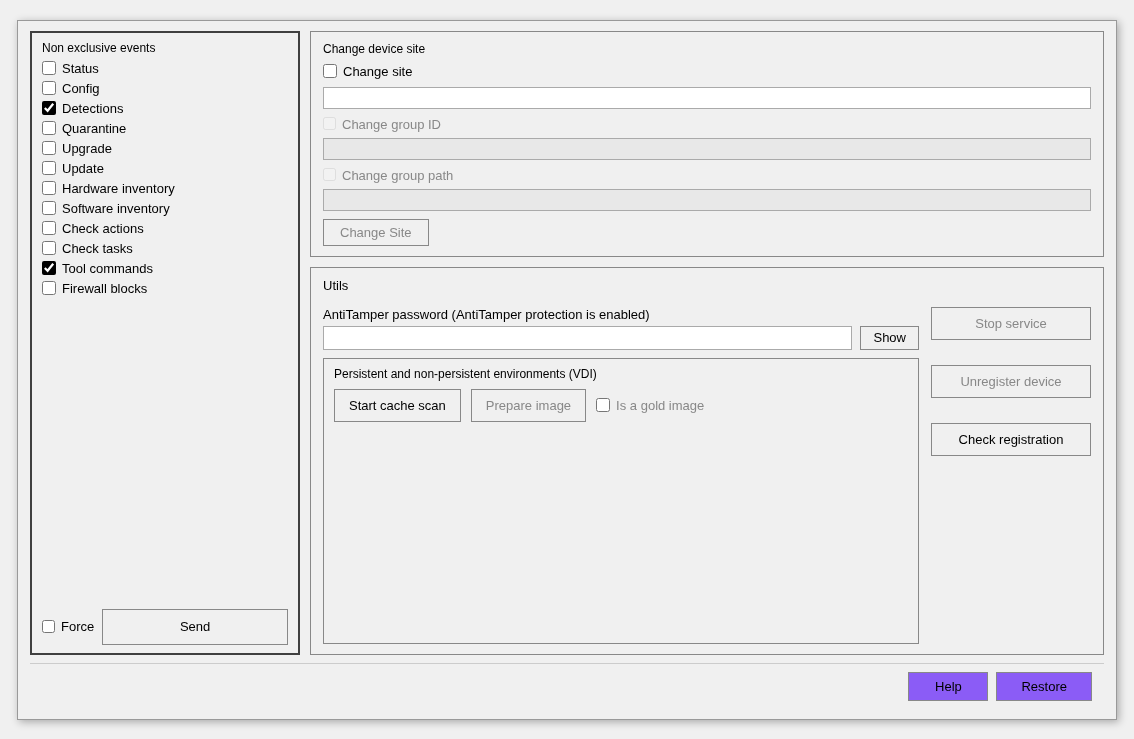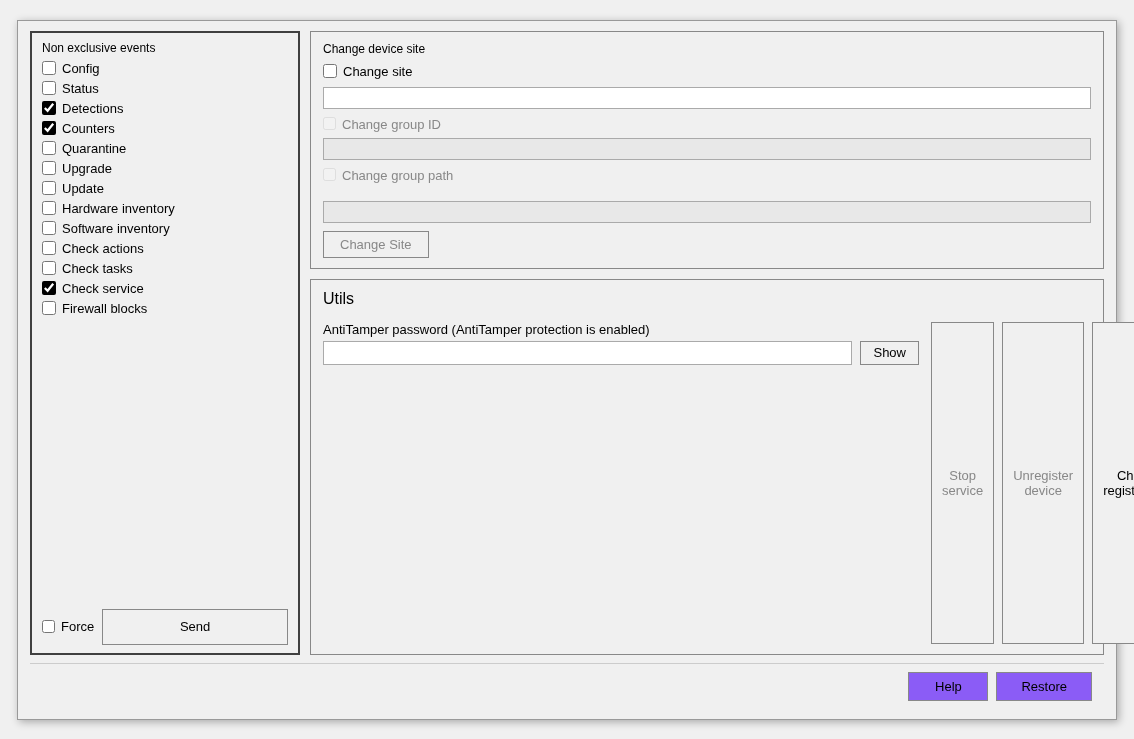--- a/index.html
+++ b/index.html
@@ -189,38 +189,39 @@
     
     .utils-section {
       border: 1px solid #888;
       padding: 10px 12px;
       flex: 1;
       display: flex;
       flex-direction: column;
       gap: 10px;
     }
     .utils-title {
-      font-size: 16px;
+      font-size: 13px;
       margin-bottom: 4px;
     }
     .utils-inner {
       display: flex;
       gap: 12px;
       flex: 1;
     }
     .utils-left {
       flex: 1;
       display: flex;
       flex-direction: column;
       gap: 8px;
     }
     .utils-right {
       width: 160px;
       display: flex;
-      gap: 8px;
+      flex-direction: column;
+      gap: 25px;
     }
     .antitamper-row {
       display: flex;
       flex-direction: column;
       gap: 4px;
     }
     .antitamper-label {
       font-size: 13px;
     }
     .antitamper-input-row {
@@ -312,65 +313,61 @@
   <div class="window-body">
     <div class="main-content">
 
       <div class="left-panel">
         <div class="group-box">
           <div class="group-box-title">Non exclusive events</div>
           <div class="checkbox-list">
 
             <label class="checkbox-item">
               <input type="checkbox" style="">
+              <span>Status</span>
+            </label>
+            <label class="checkbox-item">
+              <input type="checkbox" style="">
               <span>Config</span>
-            </label>
-            <label class="checkbox-item">
-              <input type="checkbox" style="">
-              <span>Status</span>
             </label>
             <label class="checkbox-item">
               <input type="checkbox" checked="" style="">
               <span>Detections</span>
             </label>
             <label class="checkbox-item">
+              <input type="checkbox" style="">
+              <span>Quarantine</span>
+            </label>
+            <label class="checkbox-item">
+              <input type="checkbox" style="">
+              <span>Upgrade</span>
+            </label>
+            <label class="checkbox-item">
+              <input type="checkbox" style="">
+              <span>Update</span>
+            </label>
+            <label class="checkbox-item">
+              <input type="checkbox" style="">
+              <span>Hardware inventory</span>
+            </label>
+            <label class="checkbox-item">
+              <input type="checkbox" style="">
+              <span>Software inventory</span>
+            </label>
+            <label class="checkbox-item">
+              <input type="checkbox" style="">
+              <span>Check actions</span>
+            </label>
+            <label class="checkbox-item">
+              <input type="checkbox" style="">
+              <span>Check tasks</span>
+            </label>
+            <label class="checkbox-item">
               <input type="checkbox" checked="" style="">
-              <span>Counters</span>
-            </label>
-            <label class="checkbox-item">
-              <input type="checkbox" style="">
-              <span>Quarantine</span>
-            </label>
-            <label class="checkbox-item">
-              <input type="checkbox" style="">
-              <span>Upgrade</span>
-            </label>
-            <label class="checkbox-item">
-              <input type="checkbox" style="">
-              <span>Update</span>
-            </label>
-            <label class="checkbox-item">
-              <input type="checkbox" style="">
-              <span>Hardware inventory</span>
-            </label>
-            <label class="checkbox-item">
-              <input type="checkbox" style="">
-              <span>Software inventory</span>
-            </label>
-            <label class="checkbox-item">
-              <input type="checkbox" style="">
-              <span>Check actions</span>
-            </label>
-            <label class="checkbox-item">
-              <input type="checkbox" style="">
-              <span>Check tasks</span>
-            </label>
-            <label class="checkbox-item">
-              <input type="checkbox" checked="" style="">
-              <span>Check service</span>
+              <span>Tool commands</span>
             </label>
             <label class="checkbox-item">
               <input type="checkbox" style="">
               <span>Firewall blocks</span>
             </label>
           </div>
 
           <div class="bottom-controls">
             <label class="force-check">
               <input type="checkbox" style="">
@@ -399,21 +396,21 @@
           <div style="margin-bottom:6px;">
             <label class="checkbox-label">
               <input type="checkbox" disabled="" style="">
               <span>Change group ID</span>
             </label>
           </div>
           <div class="input-row">
             <input type="text" disabled="" class="text-input" style="width: 100%;">
           </div>
 
-          <div style="margin-bottom:18px;">
+          <div style="margin-bottom:6px;">
             <label class="checkbox-label">
               <input type="checkbox" disabled="" style="">
               <span>Change group path</span>
             </label>
           </div>
           <div class="input-row">
             <input type="text" disabled="" class="text-input" style="width: 100%;">
           </div>
 
           <button class="change-site-btn" style="color:#888; cursor:default;">Change Site</button>
@@ -426,20 +423,31 @@
               <div class="antitamper-row">
                 <div class="antitamper-label">
                   <span>AntiTamper password</span><span style="color:#000;"> (AntiTamper protection is enabled)</span>
                 </div>
                 <div class="antitamper-input-row">
                   <input type="password" class="antitamper-input" style="">
                   <button class="show-btn">Show</button>
                 </div>
               </div>
 
+              <div class="vdi-group">
+                <div class="vdi-title">Persistent and non-persistent environments (VDI)</div>
+                <div class="vdi-buttons">
+                  <button class="vdi-btn">Start cache scan</button>
+                  <button class="vdi-btn" disabled="" style="color:#888;">Prepare image</button>
+                  <label class="checkbox-item" style="color:#888;">
+                    <input type="checkbox" style="">
+                    <span>Is a gold image</span>
+                  </label>
+                </div>
+              </div>
             </div>
 
             <div class="utils-right">
               <button class="util-action-btn" disabled="" style="color:#888;">Stop service</button>
               <button class="util-action-btn" disabled="" style="color:#888;">Unregister device</button>
               <button class="util-action-btn">Check registration</button>
             </div>
           </div>
         </div>
 

